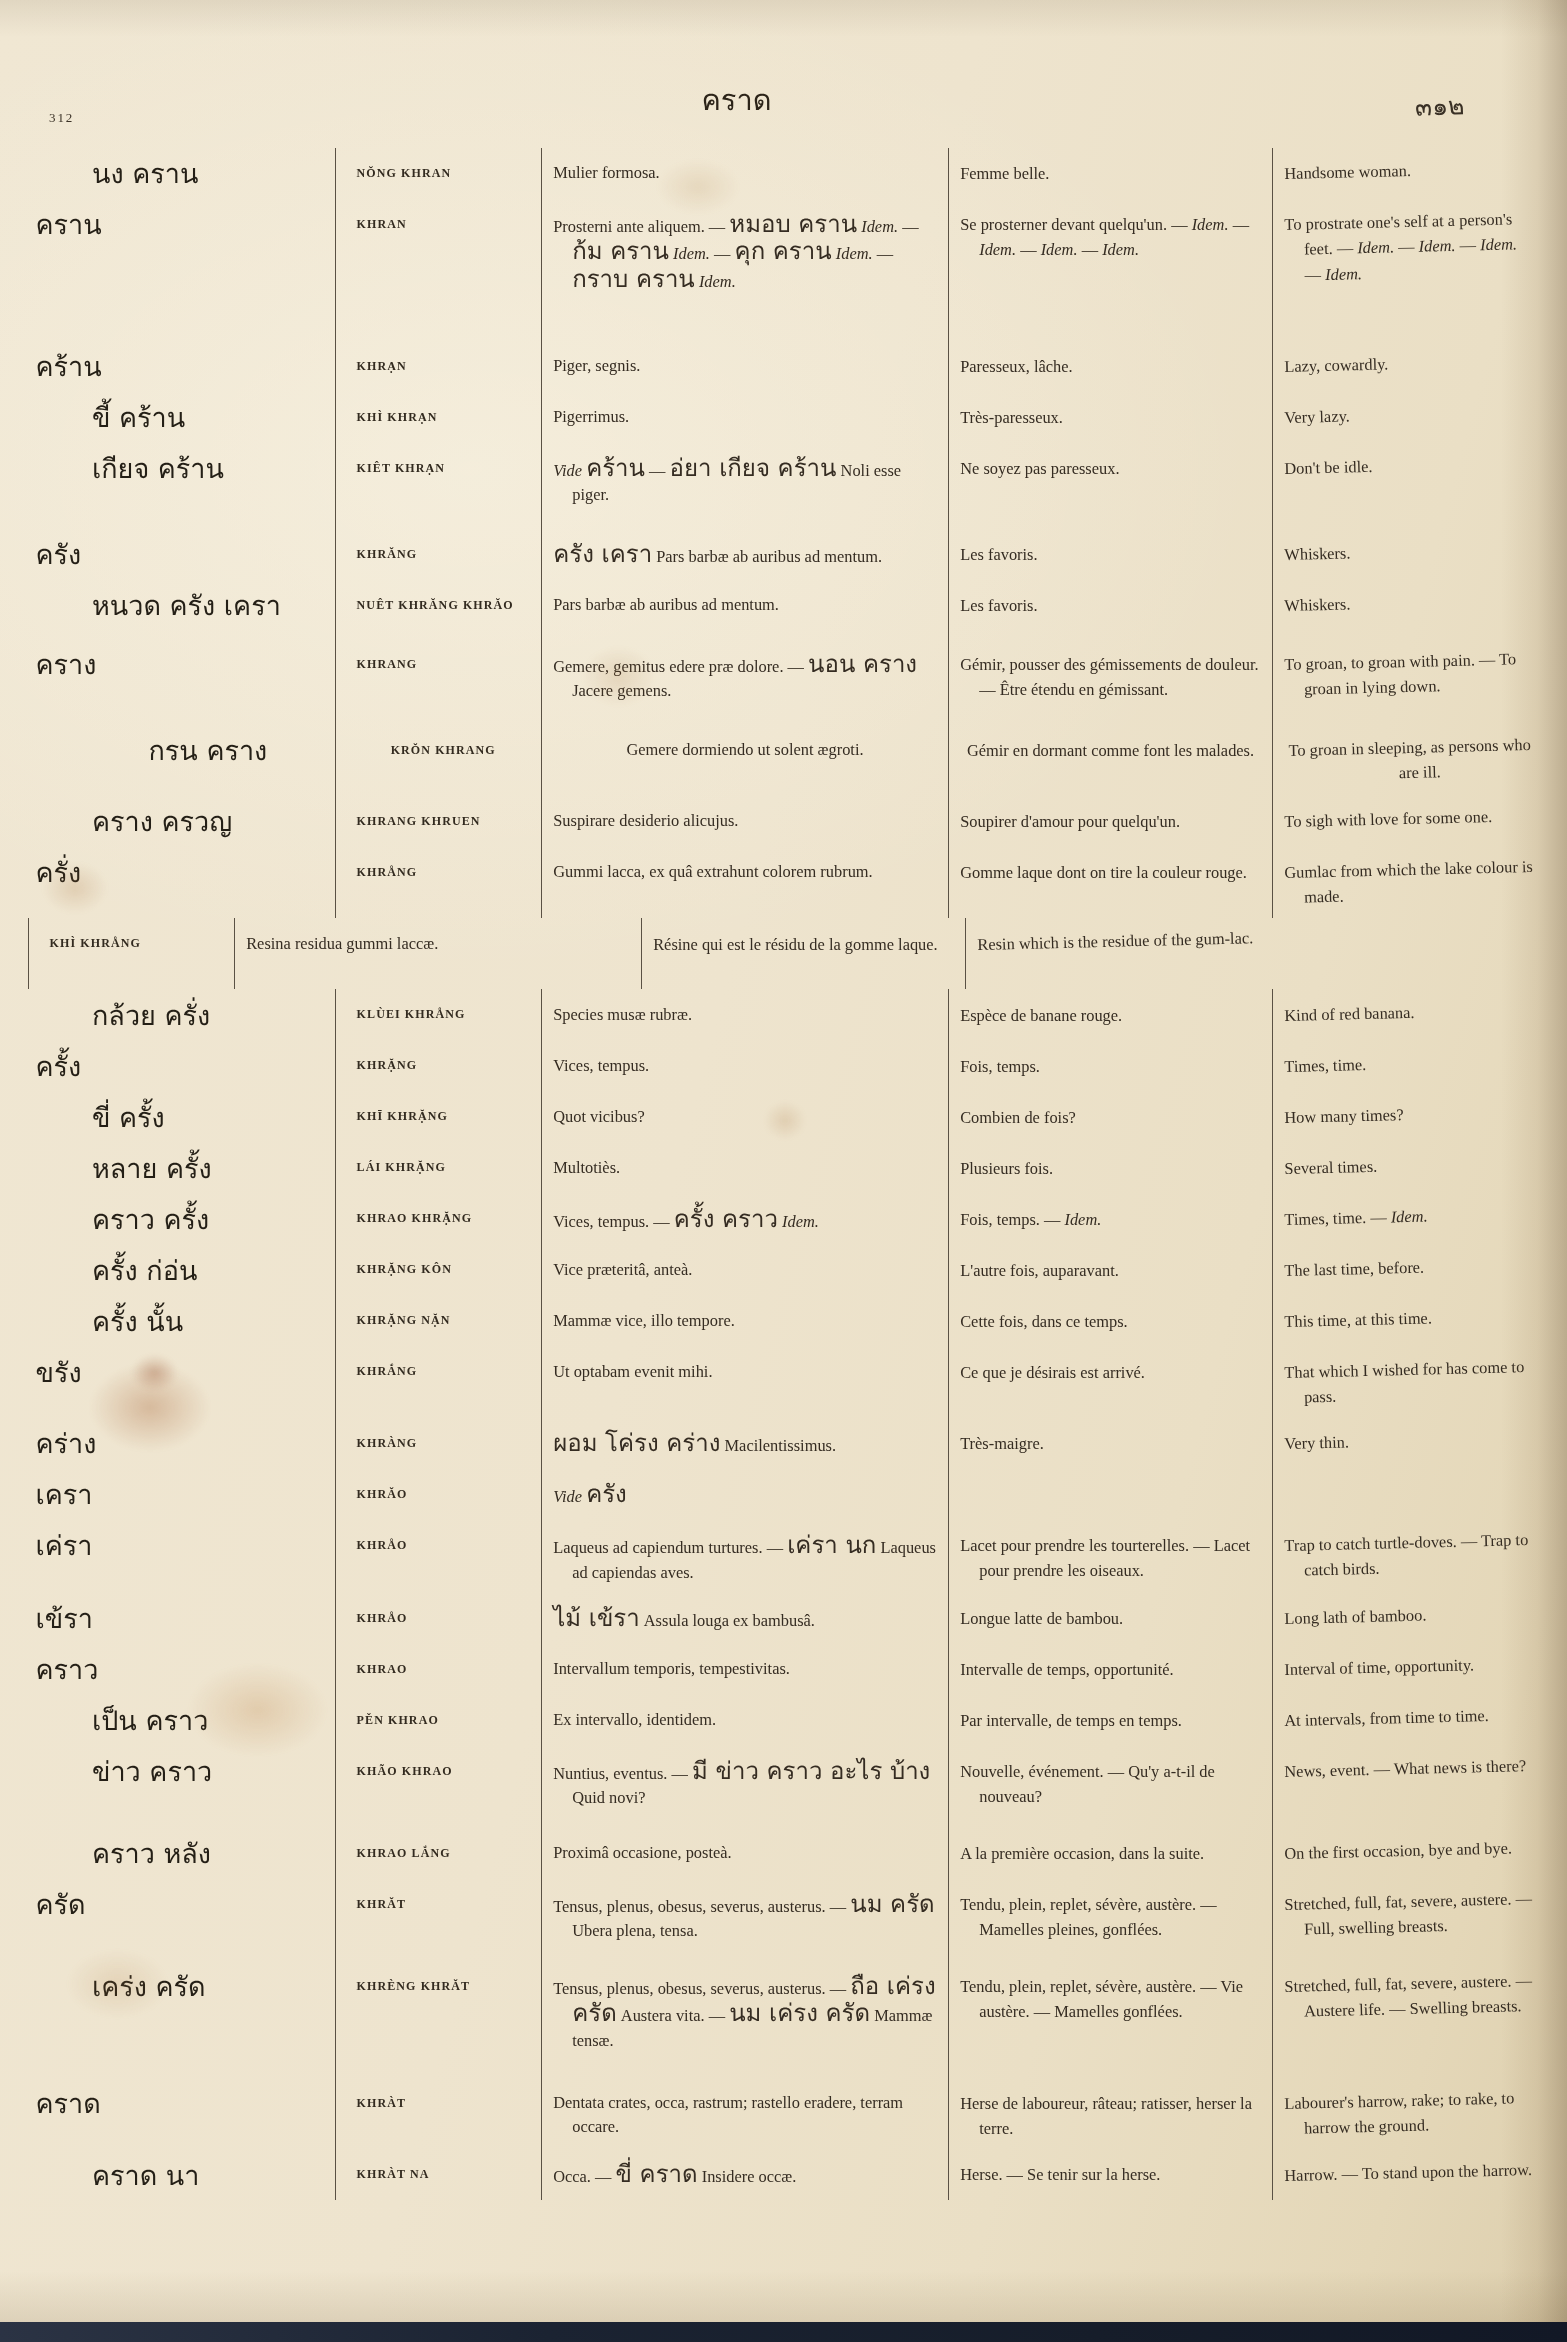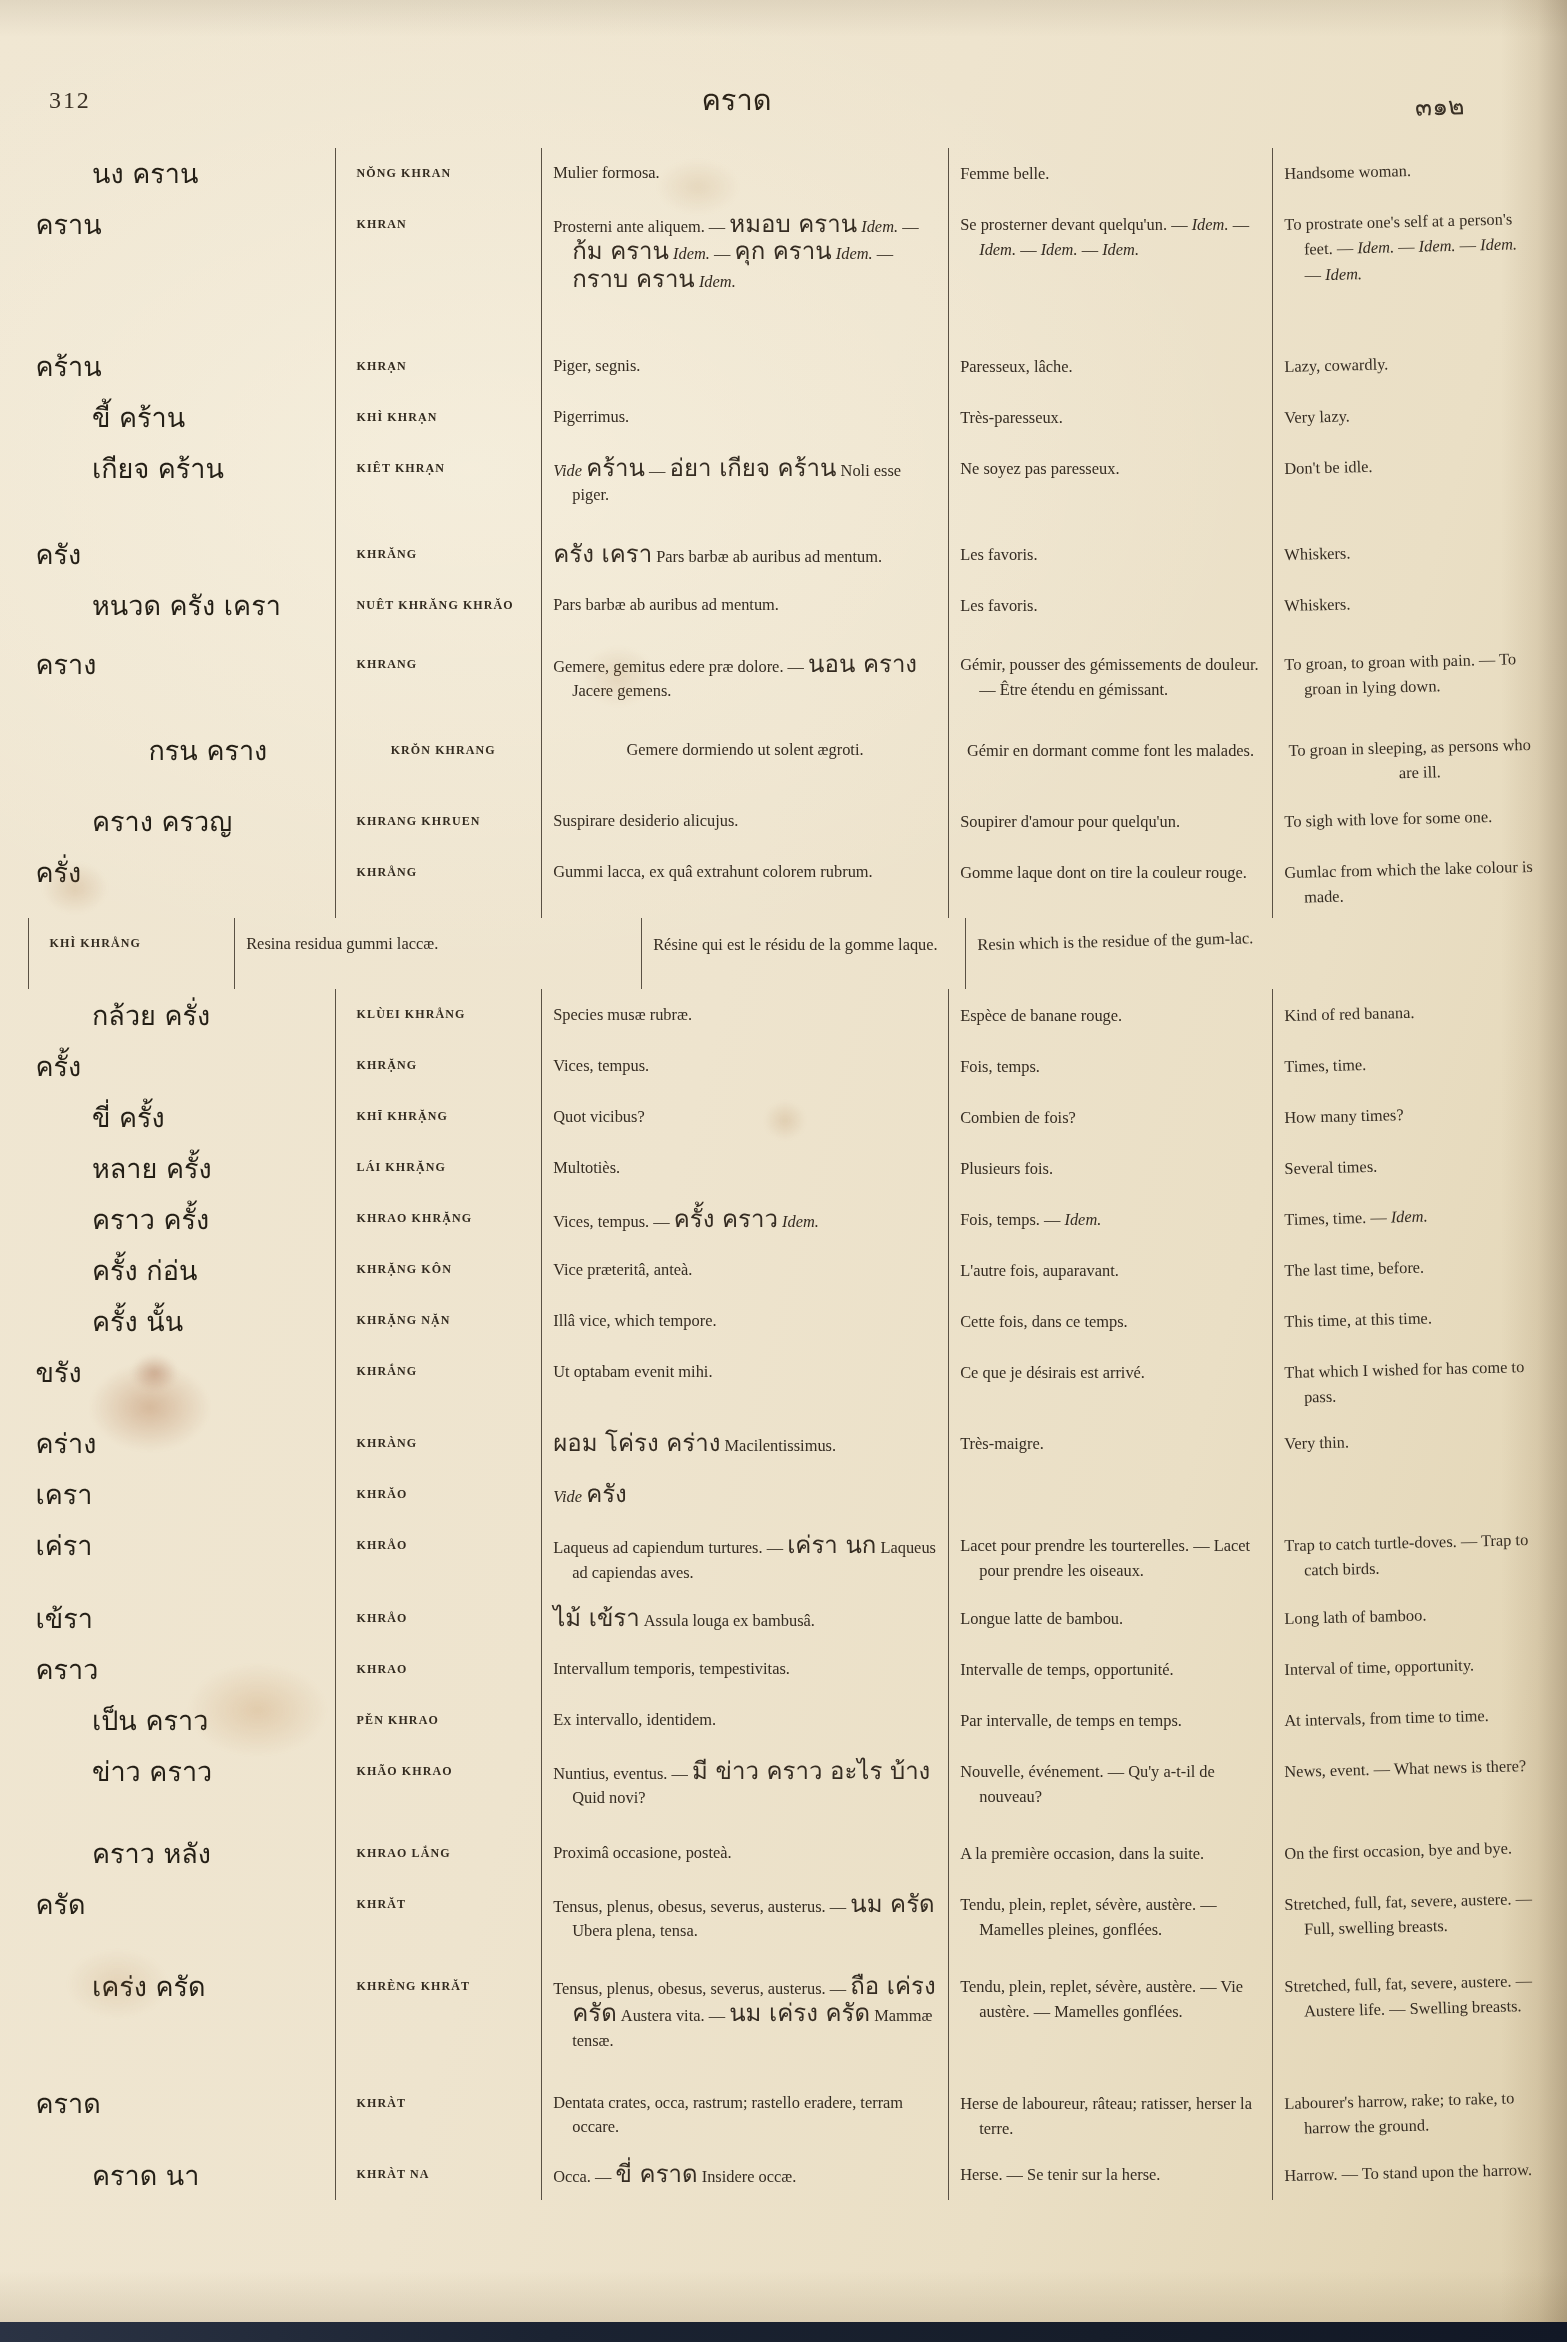--- a/index.html
+++ b/index.html
@@ -29,21 +29,21 @@
   .s1b{left:131px;top:1354px;width:47px;height:37px;background:radial-gradient(ellipse at center, rgba(140,60,25,0.30), rgba(140,60,25,0) 70%);}
   .s2{left:42px;top:862px;width:66px;height:52px;background:radial-gradient(ellipse at center, rgba(165,110,55,0.20), rgba(165,110,55,0) 70%);}
   .s3{left:187px;top:1663px;width:141px;height:94px;background:radial-gradient(ellipse at center, rgba(180,115,50,0.22), rgba(180,115,50,0) 70%);}
   .s4{left:66px;top:1949px;width:103px;height:70px;background:radial-gradient(ellipse at center, rgba(175,120,60,0.16), rgba(175,120,60,0) 70%);}
   .s5{left:581px;top:646px;width:75px;height:61px;background:radial-gradient(ellipse at center, rgba(165,110,55,0.16), rgba(165,110,55,0) 70%);}
   .s6{left:764px;top:1101px;width:42px;height:39px;background:radial-gradient(ellipse at center, rgba(165,110,55,0.18), rgba(165,110,55,0) 70%);}
   .s7{left:656px;top:159px;width:84px;height:56px;background:radial-gradient(ellipse at center, rgba(170,120,60,0.14), rgba(170,120,60,0) 70%);}
 
   
   .page-header{position:absolute;top:0;left:0;right:0;height:148px;}
-  .pg-arabic{position:absolute;left:49px;top:87px;font-size:24px;letter-spacing:1.9px;color:#3a3126;}
+  .pg-arabic{position:absolute;left:49px;top:110px;font-size:13px;letter-spacing:1.9px;color:#3a3126;}
   .pg-thai-title{position:absolute;left:47%;top:77px;transform:translateX(-50%);
     font-family:"DejaVu Sans", sans-serif;font-size:29px;color:#2c2419;}
   .pg-thai-num{position:absolute;right:103px;top:86px;
     font-family:"DejaVu Sans", sans-serif;font-size:25px;color:#3a3126;transform:rotate(-2deg);}
 
   
   .dict-table{position:absolute;left:28px;top:148px;width:1518px;}
   .row{display:flex;align-items:stretch;}
   .cell{box-sizing:border-box;padding:9.4px 11.2px 7.5px 11.2px;}
   .c-thai{width:307px;flex:0 0 307px;
@@ -301,21 +301,21 @@
           <span class="txt">L'autre fois, auparavant.</span>
         </div>
         <div class="cell c-en">
           <span class="txt">The last time, before.</span>
         </div>
       </div>
       <div class="row indent" style="min-height: 51px;">
         <div class="cell c-thai">ครั้ง นั้น</div>
         <div class="cell c-rom">KHRẶNG NẶN</div>
         <div class="cell c-latin">
-          <span class="txt">Illâ vice, which tempore.</span>
+          <span class="txt">Mammæ vice, illo tempore.</span>
         </div>
         <div class="cell c-fr">
           <span class="txt">Cette fois, dans ce temps.</span>
         </div>
         <div class="cell c-en">
           <span class="txt">This time, at this time.</span>
         </div>
       </div>
       <div class="row" style="min-height: 59px;">
         <div class="cell c-thai">ขรัง</div>

